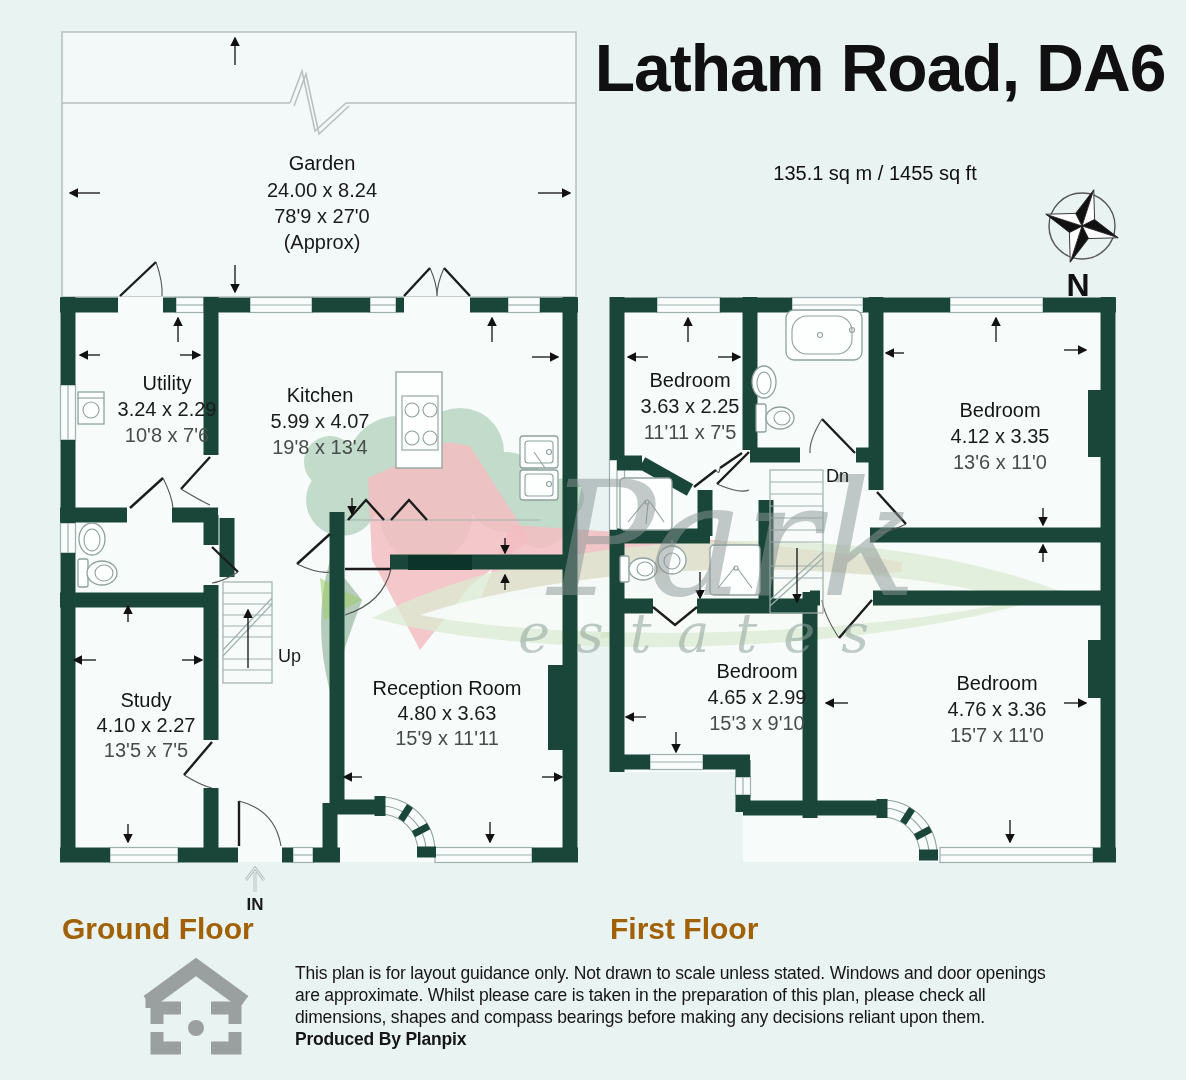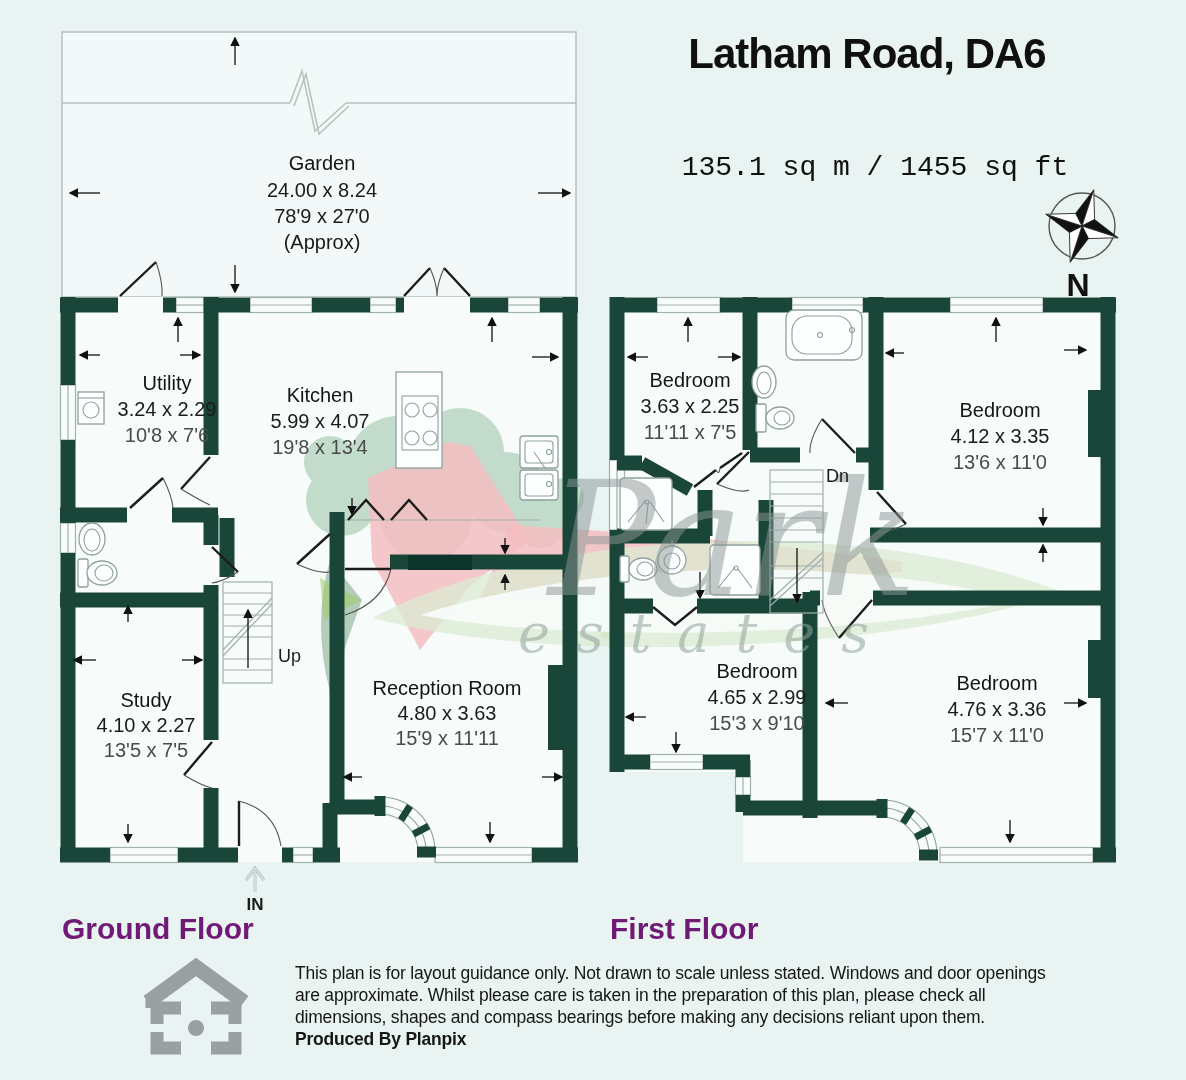--- a/index.html
+++ b/index.html
@@ -1,23 +1,23 @@
 <!DOCTYPE html>
 <html><head>
 <meta charset="utf-8">
 <style>
   html,body{margin:0;padding:0;}
   #stage{position:relative;width:1186px;height:1080px;background:#e8f3f2;overflow:hidden;
          font-family:"Liberation Sans",sans-serif;}
   #plan-svg{position:absolute;left:0;top:0;}
   .hdr{position:absolute;text-align:center;color:#101010;}
-  #title{left:559px;top:30px;width:600px;font-size:42px;font-weight:bold;letter-spacing:-1px;padding-left:8px;}
+  #title{left:572px;top:30px;width:600px;font-size:66px;font-weight:bold;letter-spacing:-1px;padding-left:8px;}
   #sub1{left:575px;top:126px;width:600px;font-size:28px;}
-  #sub2{left:575px;top:152px;width:600px;font-size:28px;font-family:Liberation Mono, monospace;}
-  .floorlabel{position:absolute;top:912px;font-size:30px;font-weight:bold;color:#701a75;}
+  #sub2{left:575px;top:162px;width:600px;font-size:20px;}
+  .floorlabel{position:absolute;top:912px;font-size:30px;font-weight:bold;color:#a16207;}
   #gf-label{left:62px;} #ff-label{left:610px;}
   #footer{position:absolute;left:255px;top:962px;width:790px;font-size:17.5px;line-height:22px;
           color:#161616;letter-spacing:-0.2px;margin-left:40px;}
   #footer .credit{font-weight:bold;}
   .rname{font-size:20px;fill:#141414;}
   .rdim{font-size:20px;fill:#1b1b1b;}
   .rdim2{font-size:20px;fill:#474d4b;}
   .small-label{font-size:18px;fill:#1b1b1b;}
   .wall{stroke:#1a4639;stroke-width:15;fill:none;}
   .wallthin{stroke:#1a4639;fill:none;}

